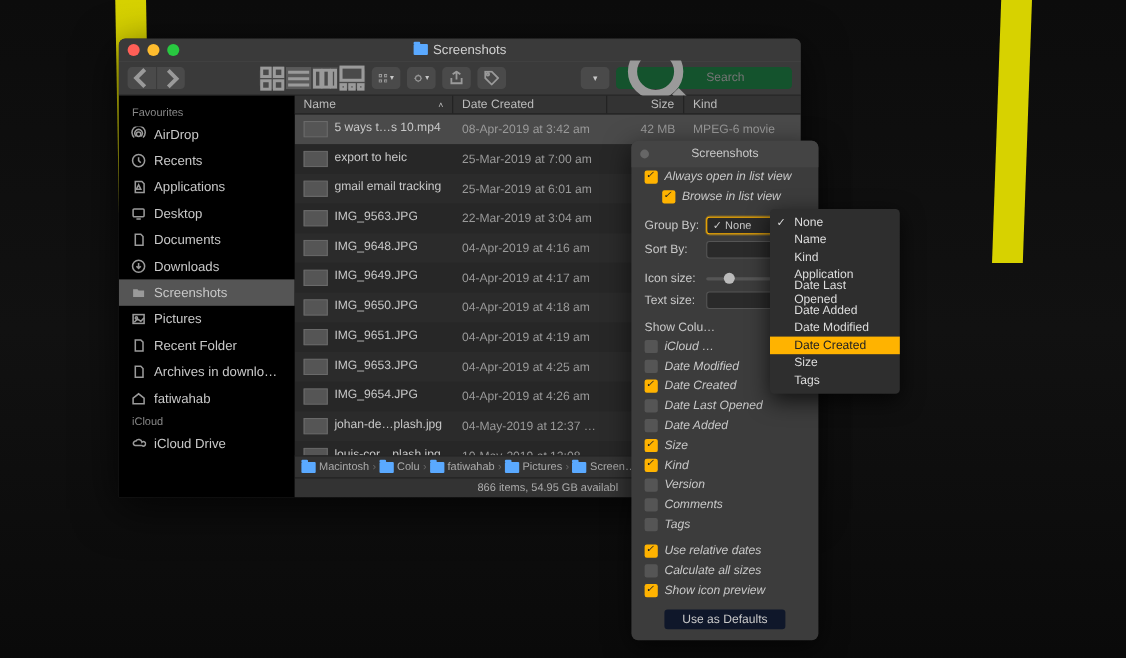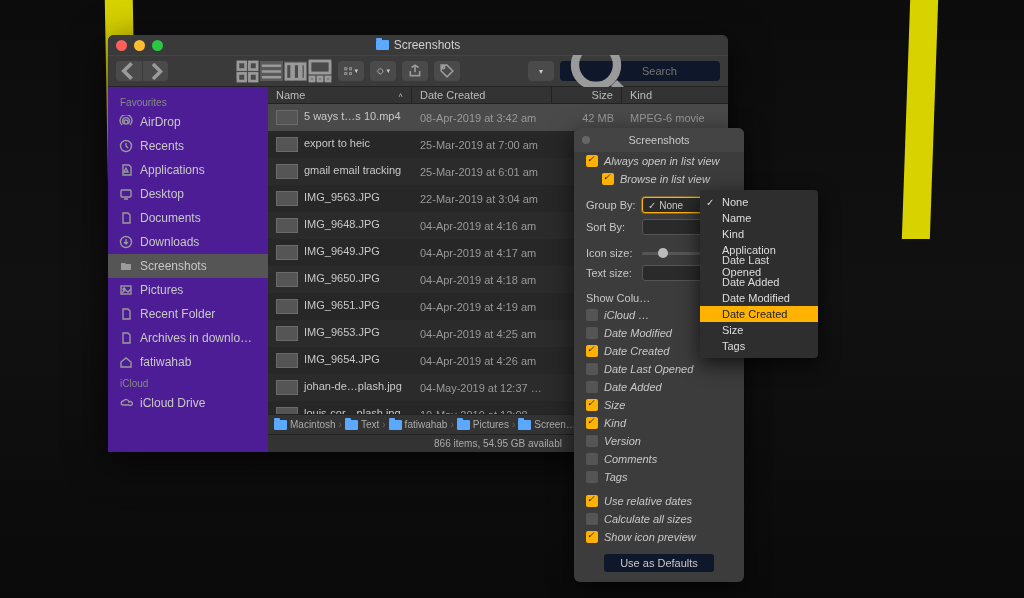--- a/index.html
+++ b/index.html
@@ -18,24 +18,24 @@
   .toolbar { height:32px; background:#3a3a3a; border-top:1px solid #444; border-bottom:1px solid #232323; display:flex; align-items:center; padding:0 8px; gap:6px;}
   .nav-btns { display:flex; gap:0; }
   .nav-btn { width:26px; height:20px; background:#4a4a4a; display:flex; align-items:center; justify-content:center; color:#c8c8c8; font-size:10px; }
   .nav-btn:first-child{ border-radius:4px 0 0 4px; } .nav-btn:last-child{ border-radius:0 4px 4px 0; border-left:1px solid #3a3a3a;}
   .seg { display:flex; background:#4a4a4a; border-radius:4px; height:20px;}
   .seg-btn { width:24px; display:flex; align-items:center; justify-content:center; border-right:1px solid #3a3a3a;}
   .seg-btn:last-child{border-right:none;}
   .seg-btn.active { background:#5a5a5a; }
   .tb-btn { height:20px; min-width:26px; padding:0 6px; background:#4a4a4a; border-radius:4px; display:flex; align-items:center; justify-content:center; color:#c8c8c8; gap:2px;}
   .tb-spacer { flex:1; }
-  .search-box { height:20px; width:160px; background:#0f172a; border-radius:4px; display:flex; align-items:center; padding:0 6px; color:#888; gap:4px;}
+  .search-box { height:20px; width:160px; background:#14532d; border-radius:4px; display:flex; align-items:center; padding:0 6px; color:#888; gap:4px;}
   .search-box input { background:transparent; border:none; outline:none; color:#c8c8c8; font-size:11px; width:100%;}
   .body { flex:1; display:flex; min-height:0;}
-  .sidebar { width:160px; background:#4c1d95; padding:6px 0; overflow:hidden;}
+  .sidebar { width:160px; background:#000000; padding:6px 0; overflow:hidden;}
   .sb-head { font-size:10px; color:#888; padding:4px 12px 2px;}
   .sb-item { height:24px; display:flex; align-items:center; gap:7px; padding:0 8px 0 11px; color:#c8c8c8; font-size:12px; white-space:nowrap; text-overflow:ellipsis; overflow:hidden;}
   .sb-item.selected { background:#555; border-radius:0;}
   .sb-icon { width:14px; height:14px; display:flex; align-items:center; justify-content:center; flex-shrink:0;}
   .sb-icon svg { width:14px; height:14px; }
   .main { flex:1; display:flex; flex-direction:column; background:#272727; min-width:0;}
   .cols { height:17px; background:#333; border-bottom:1px solid #222; display:flex; font-size:11px; color:#bbb;}
   .col { padding:0 8px; display:flex; align-items:center; border-right:1px solid #222;}
   .col.name { flex:0 0 144px; } .col.date { flex:0 0 140px; } .col.size { flex:0 0 70px; justify-content:flex-end;} .col.kind { flex:1; border-right:none;}
   .sort-arrow { margin-left:auto; font-size:8px;}
@@ -412,21 +412,21 @@
             <div class="cell date">10-May-2019 at 12:08 am</div>
             <div class="cell size"></div>
             <div class="cell kind"></div>
           </div>
         </div>
       <div class="pathbar" id="pathbar">
           <span class="folder-mini"></span>
           <span> Macintosh</span>
           <span class="sep">›</span>
           <span class="folder-mini"></span>
-          <span> Text</span>
+          <span> Colu</span>
           <span class="sep">›</span>
           <span class="folder-mini"></span>
           <span> fatiwahab</span>
           <span class="sep">›</span>
           <span class="folder-mini"></span>
           <span> Pictures</span>
           <span class="sep">›</span>
           <span class="folder-mini"></span>
           <span> Screen…</span>
         </div>

